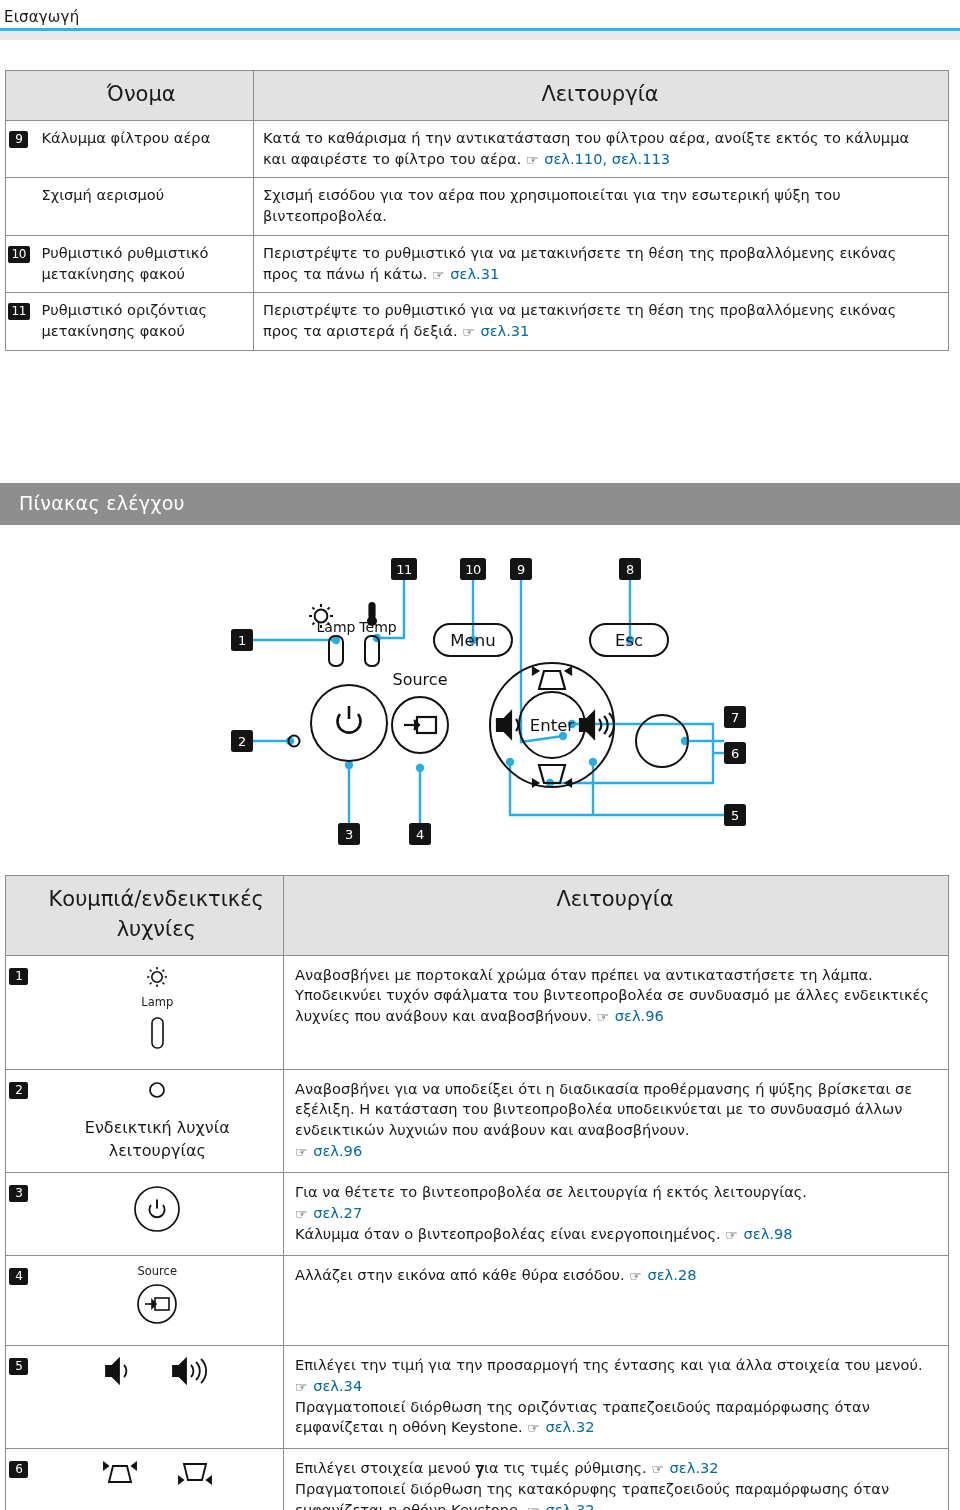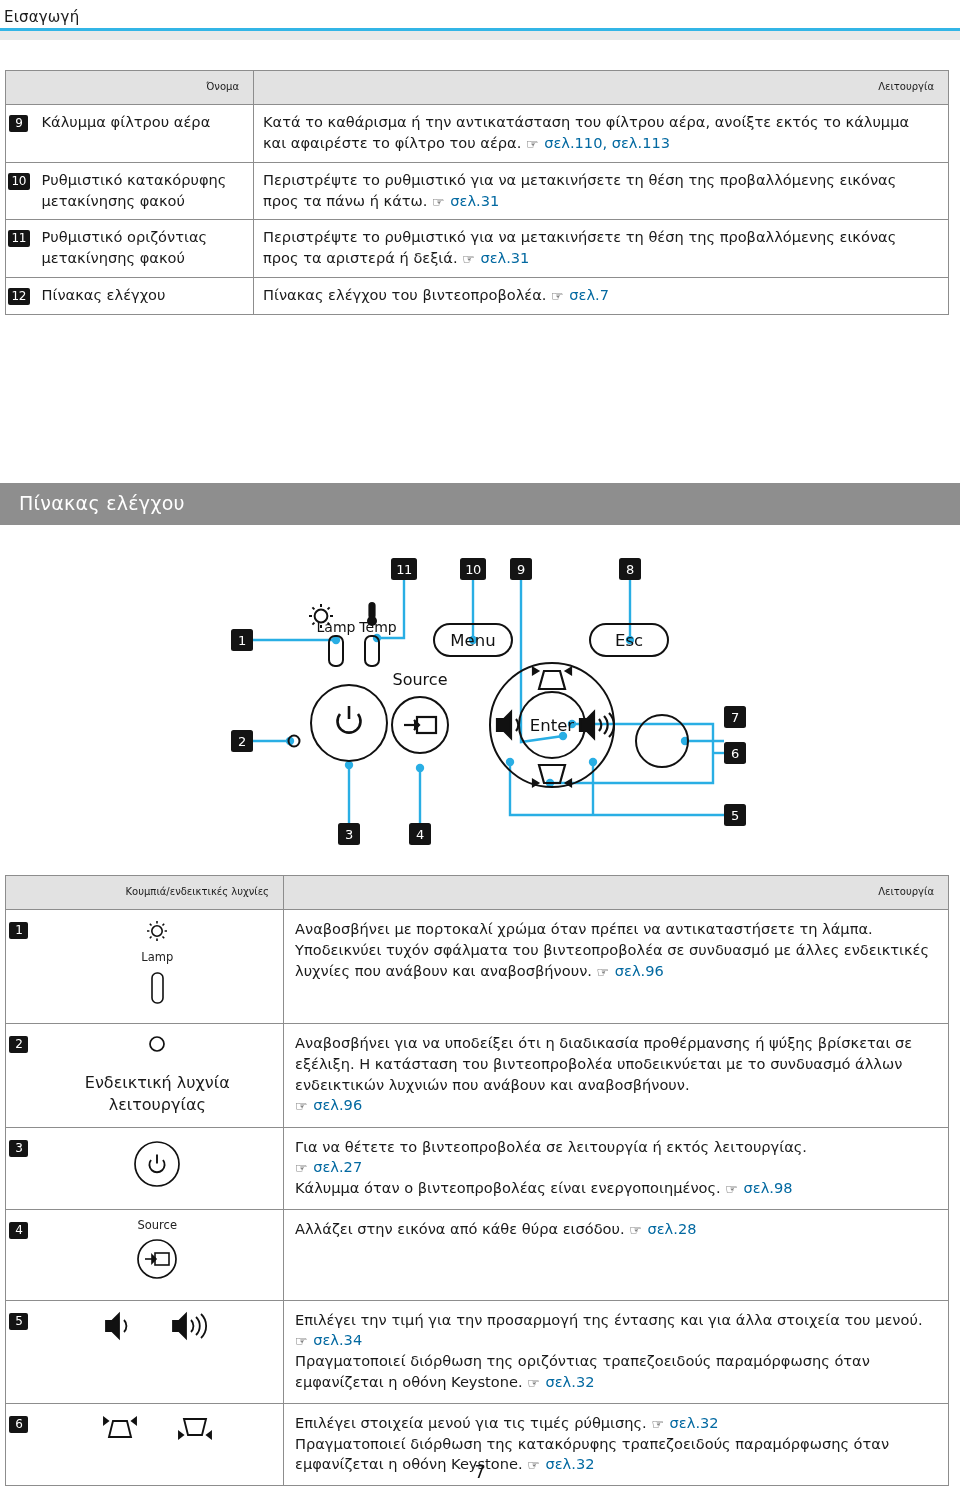--- a/index.html
+++ b/index.html
@@ -53,23 +53,23 @@
   .tbl td, .tbl th {
     border: 1px solid #8d8d8d;
     vertical-align: top;
     padding: 7px 19px 8px 9px;
     font-weight: normal;
     text-align: left;
     line-height: 1.42;
   }
   .tbl thead th {
     background: #e2e2e2;
-    text-align: right;
-    font-size: 10px;
-    padding: 9px 14px 10px 6px;
+    text-align: center;
+    font-size: 21px;
+    padding: 9px 8px 10px 6px;
     border-bottom: 1px solid #8d8d8d;
   }
 
   
   #table-top {
     left: 5px;
     top: 70px;
     width: 943px;
   }
   #table-top col.c-num  { width: 26px; }
@@ -230,44 +230,42 @@
   <tbody>
 
     <tr>
       <td class="num-cell">
         <span class="badge">9</span>
       </td>
       <td class="name-cell">Κάλυμμα φίλτρου αέρα</td>
       <td><span>Κατά το καθάρισμα ή την αντικατάσταση του φίλτρου αέρα, ανοίξτε εκτός το κάλυμμα και αφαιρέστε το φίλτρο του αέρα.</span> <span class="hand">☞</span> <span class="ref">σελ.110,</span> <span class="ref">σελ.113</span></td>
     </tr>
 
+    <tr>
+      <td class="num-cell" style="border-top:none;border-bottom:none;"></td>
+      <td class="name-cell">Σχισμή αερισμού</td>
+      <td>Σχισμή εισόδου για τον αέρα που χρησιμοποιείται για την εσωτερική ψύξη του βιντεοπροβολέα.</td>
+    </tr>
 
     <tr>
       <td class="num-cell">
         <span class="badge wide">10</span>
       </td>
-      <td class="name-cell">Ρυθμιστικό κατακόρυφης μετακίνησης φακού</td>
+      <td class="name-cell">Ρυθμιστικό ρυθμιστικό μετακίνησης φακού</td>
       <td><span>Περιστρέψτε το ρυθμιστικό για να μετακινήσετε τη θέση της προβαλλόμενης εικόνας προς τα πάνω ή κάτω.</span> <span class="hand">☞</span> <span class="ref">σελ.31</span></td>
     </tr>
 
     <tr>
       <td class="num-cell">
         <span class="badge wide">11</span>
       </td>
       <td class="name-cell">Ρυθμιστικό οριζόντιας μετακίνησης φακού</td>
       <td><span>Περιστρέψτε το ρυθμιστικό για να μετακινήσετε τη θέση της προβαλλόμενης εικόνας προς τα αριστερά ή δεξιά.</span> <span class="hand">☞</span> <span class="ref">σελ.31</span></td>
     </tr>
 
-    <tr>
-      <td class="num-cell">
-        <span class="badge wide">12</span>
-      </td>
-      <td class="name-cell">Πίνακας ελέγχου</td>
-      <td><span>Πίνακας ελέγχου του βιντεοπροβολέα.</span> <span class="hand">☞</span> <span class="ref">σελ.7</span></td>
-    </tr>
   </tbody>
 </table>
 
 <div class="section-bar">
   <div class="section-title">Πίνακας ελέγχου</div>
 </div>
 
 <div id="control-diagram">
 <svg width="960" height="340" viewBox="0 0 960 340" xmlns="http://www.w3.org/2000/svg">
   <g fill="none" stroke="#29aee4" stroke-width="2.4">

